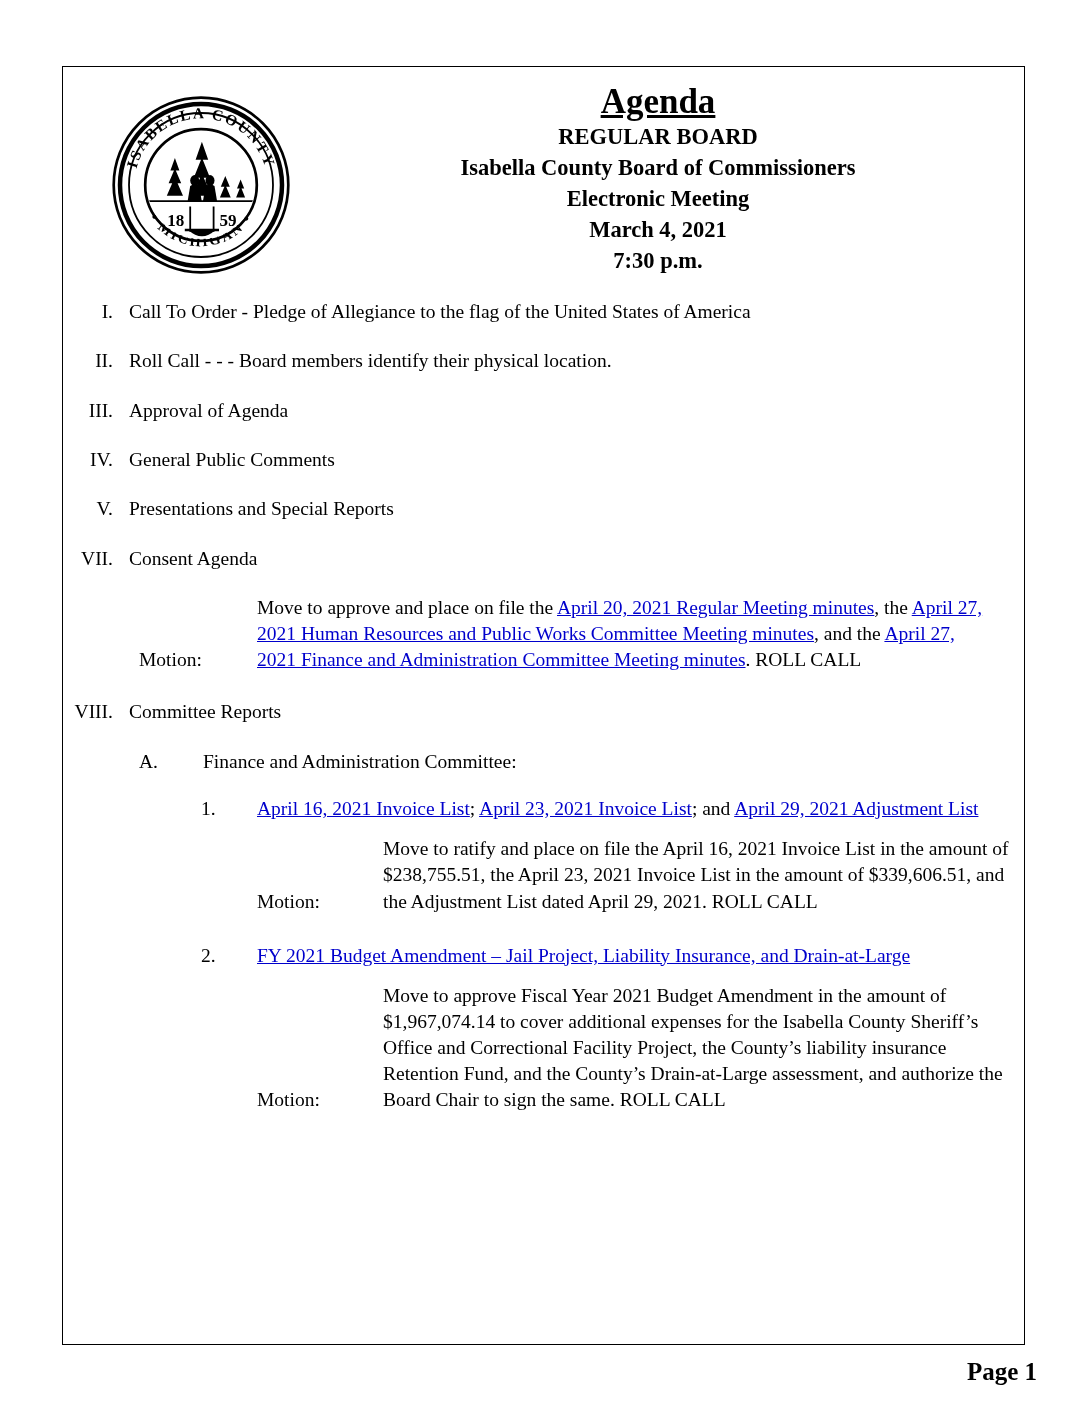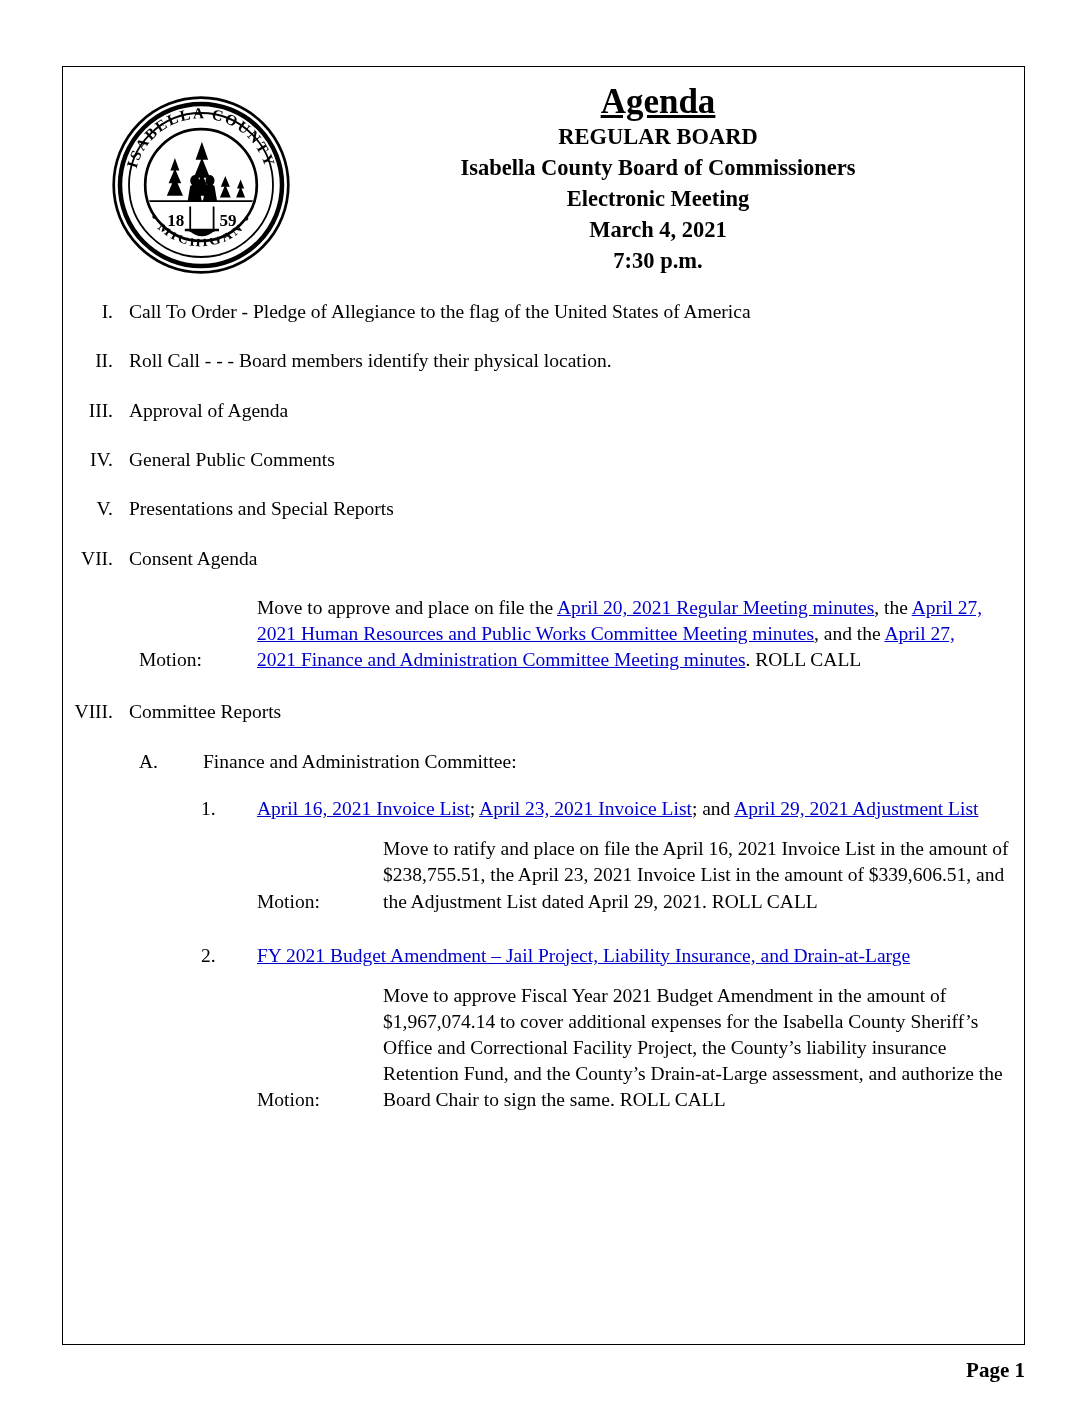--- a/index.html
+++ b/index.html
@@ -175,25 +175,25 @@
   .motion-sub .motion-body { width: 640px; }
 
   a.doclink, .doclink {
     color: #0000CC;
     text-decoration: underline;
     margin-top: 24px;
   }
 
   .footer {
     position: absolute;
-    left: 0;
+    left: 12px;
     top: 1358px;
     width: 1025px;
     text-align: right;
-    font-size: 21px;
+    font-size: 25px;
     font-weight: bold;
   }
 </style>
 </head>
 <body>
 
 <div class="page-frame">
   <div class="page-inner">
 
     <div class="header">

